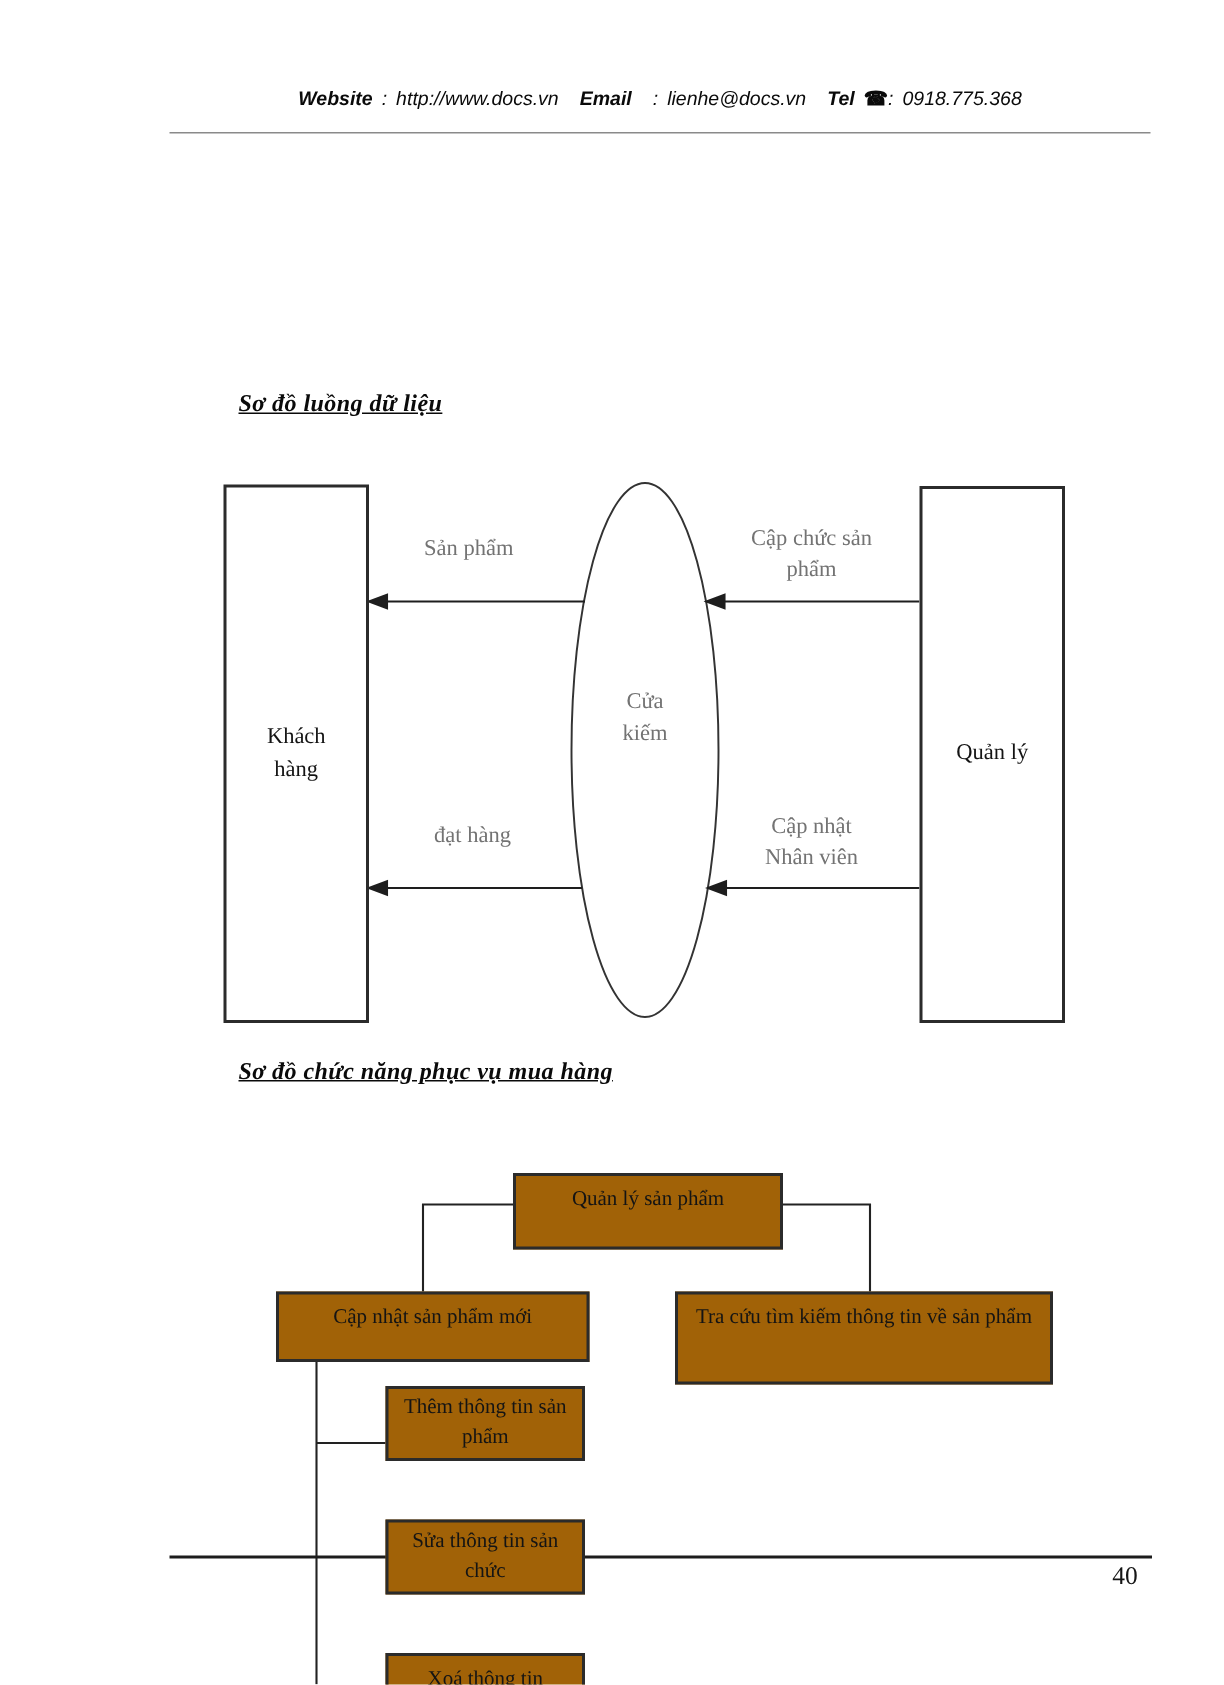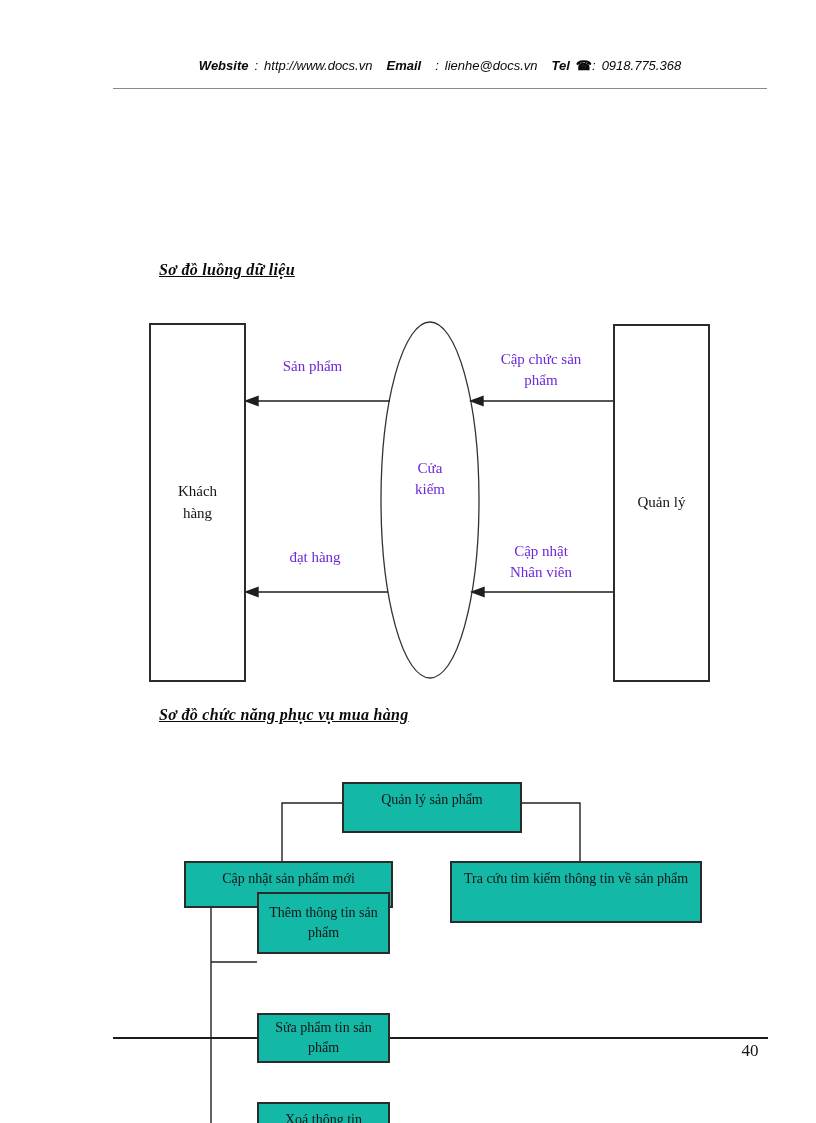--- a/index.html
+++ b/index.html
@@ -26,25 +26,25 @@
   }
   
   svg.layer{left:0;top:0;z-index:1;}
   .node{
     z-index:2;box-sizing:border-box;background:#fff;
     border:2px solid #2b2b2b;
     display:flex;align-items:center;justify-content:center;
     font-size:15px;line-height:1.45;text-align:center;color:#141414;
   }
   .lbl{
-    z-index:2;font-size:15px;line-height:1.4;text-align:center;color:#6d28d9;
+    z-index:2;font-size:15px;line-height:1.4;text-align:center;color:#737373;
     display:flex;justify-content:center;align-items:flex-end;
   }
   .obox{
-    z-index:2;box-sizing:border-box;background:#14b8a6;
+    z-index:2;box-sizing:border-box;background:#a16207;
     border:2px solid #2b2b2b;font-size:14px;line-height:1.45;
     text-align:center;color:#141414;
   }
   .obox.flexc{display:flex;align-items:center;justify-content:center;}
   .pad-top{padding-top:6px;}
   .pgnum{font-size:17px;color:#151515;text-align:center;}
 </style>
 </head>
 <body>
 
@@ -107,23 +107,23 @@
 
 <div class="abs obox pad-top" style="left:342px;top:782px;width:180px;height:51px;">
   <span>Quản lý sản phẩm</span>
 </div>
 <div class="abs obox pad-top" style="left:184px;top:861px;width:209px;height:47px;">
   <span>Cập nhật sản phẩm mới</span>
 </div>
 <div class="abs obox pad-top" style="left:450px;top:861px;width:252px;height:62px;">
   <span style="display:inline-block;width:240px;">Tra cứu tìm kiếm thông tin về sản phẩm</span>
 </div>
-<div class="abs obox flexc" style="left:257px;top:892px;width:133px;height:62px;">
+<div class="abs obox flexc" style="left:257px;top:924px;width:133px;height:50px;">
   <span style="width:110px;">Thêm thông tin sản phẩm</span>
 </div>
 <div class="abs obox flexc" style="left:257px;top:1013px;width:133px;height:50px;">
-  <span style="width:110px;">Sửa phẩm tin sản phẩm</span>
+  <span style="width:110px;">Sửa thông tin sản chức</span>
 </div>
 <div class="abs obox pad-top" style="left:257px;top:1102px;width:133px;height:50px;">
   <span style="display:inline-block;width:110px;">Xoá thông tin</span>
 </div>
 
 <div class="abs pgnum" style="left:733px;top:1041px;width:34px;">40</div>
 
 </body></html>

